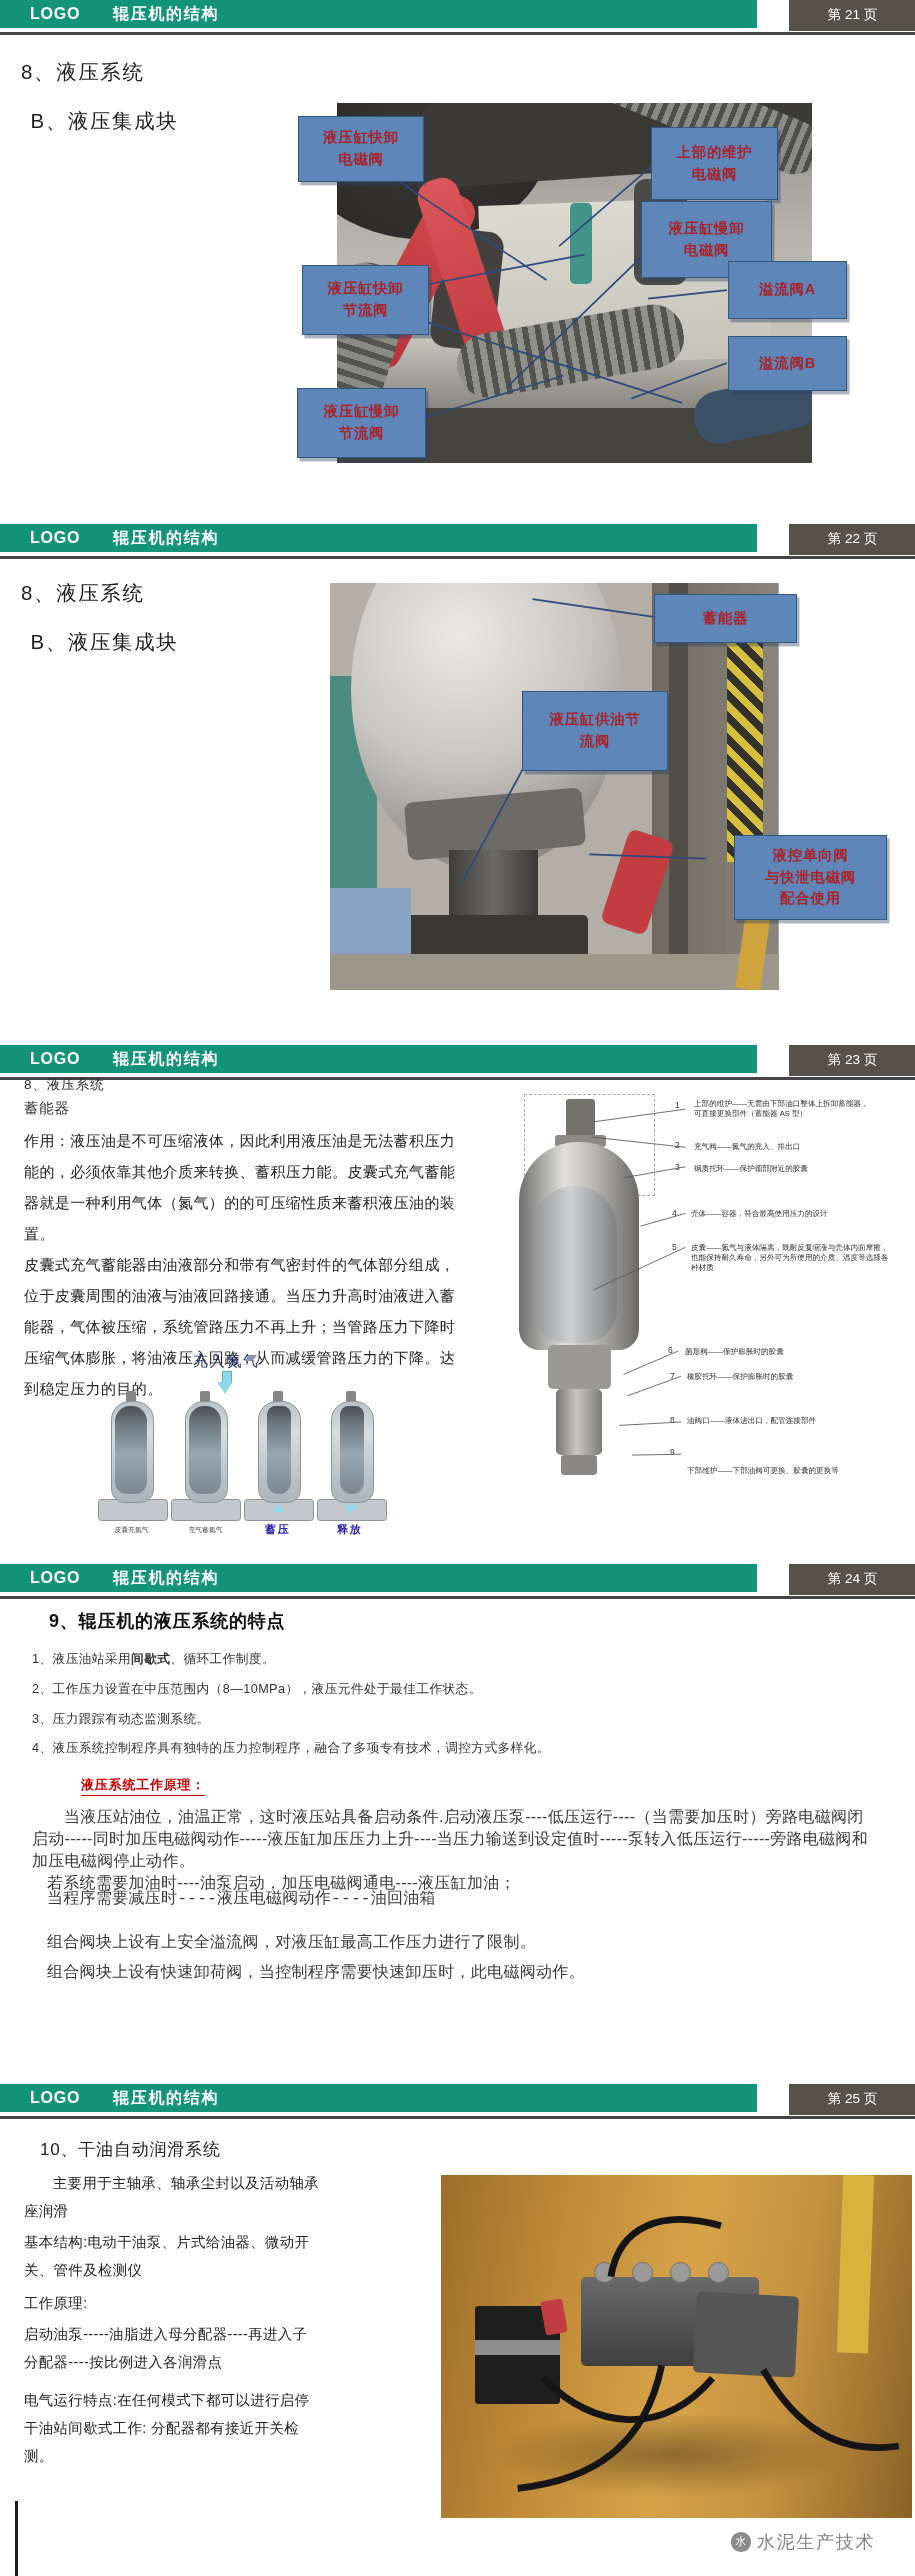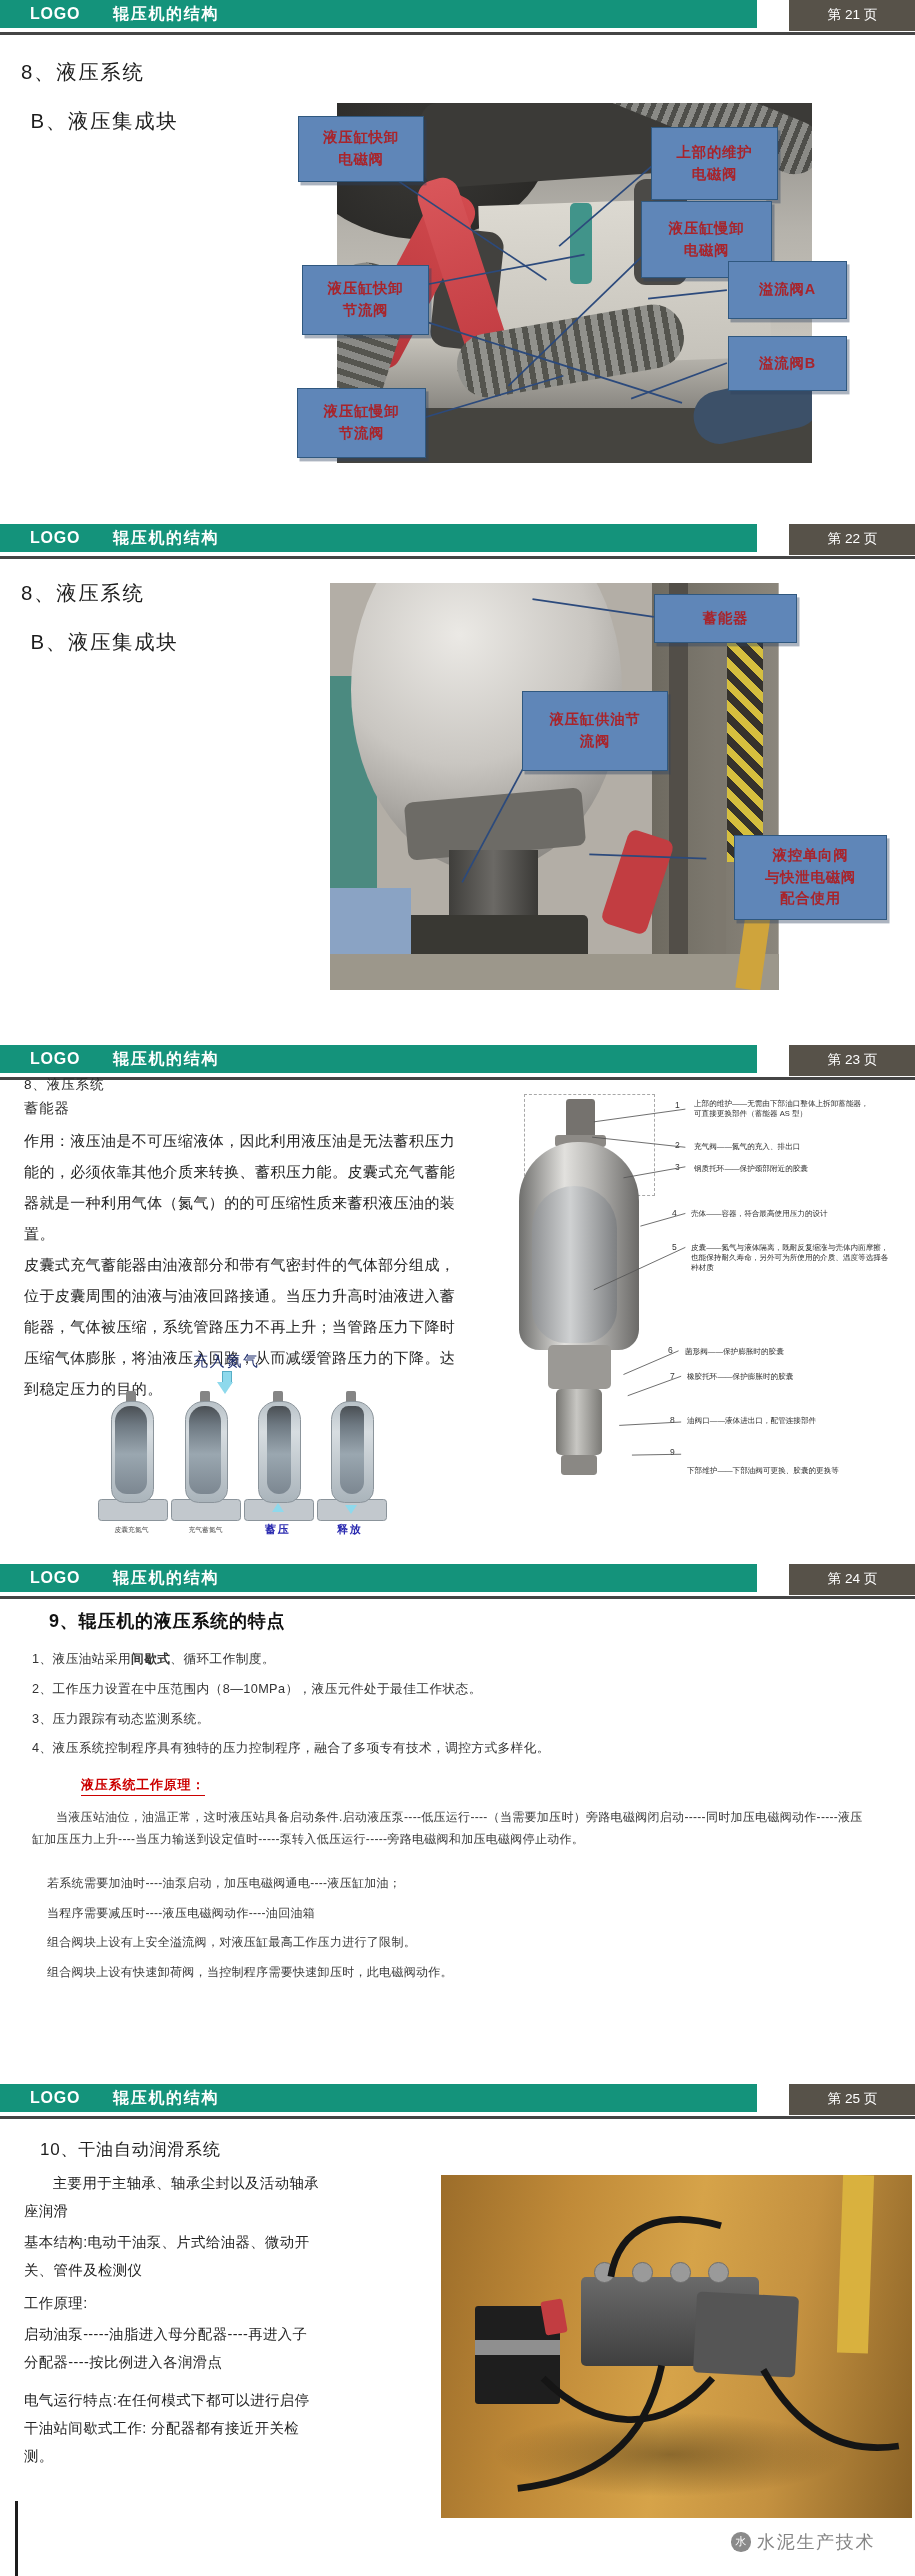--- a/index.html
+++ b/index.html
@@ -76,21 +76,21 @@
   .cyan-ar .st{position:absolute;left:5.1px;top:0;width:7.6px;height:11px;background:#8ed9ec;border:0.8px solid #57aec6;}
   .cyan-ar .tr{position:absolute;left:0;top:11px;width:0;height:0;border-left:8.5px solid transparent;border-right:8.5px solid transparent;border-top:12px solid #8ed9ec;}
   .mini-ar-up{position:absolute;width:0;height:0;border-left:6px solid transparent;border-right:6px solid transparent;border-bottom:9.3px solid #8ed9ec;z-index:3;}
   .mini-ar-dn{position:absolute;width:0;height:0;border-left:6px solid transparent;border-right:6px solid transparent;border-top:9.3px solid #8ed9ec;z-index:3;}
   
   .s23-body{position:absolute;font-size:15px;line-height:31px;color:#242424;white-space:pre-line;letter-spacing:0.4px;}
   
   .s24-title{position:absolute;font-size:18px;font-weight:bold;color:#111;letter-spacing:0.8px;}
   .s24-li{position:absolute;font-size:12.7px;color:#333;letter-spacing:0.4px;}
   .s24-red{position:absolute;font-size:13px;font-weight:bold;color:#cc0000;border-bottom:1.7px solid #cc0000;padding-bottom:0.8px;letter-spacing:0.8px;}
-  .s24-p{position:absolute;font-size:12px;line-height:22px;color:#3a3a3a;letter-spacing:0.3px;}
+  .s24-p{position:absolute;font-size:16px;line-height:22px;color:#3a3a3a;letter-spacing:0.3px;}
   
   .s25-title{position:absolute;font-size:17px;color:#1d1d1d;font-weight:500;letter-spacing:0.8px;}
   .s25-p{position:absolute;font-size:14.4px;line-height:28px;color:#242424;width:297px;letter-spacing:0.4px;}
   .indent2{text-indent:2em;}
   
   .p25{background:linear-gradient(100deg,#9c6d2a 0%,#c08a38 25%,#d6a349 50%,#c49140 72%,#8a6226 100%);}
   .p25-shadow{left:51px;top:237px;width:356px;height:85px;background:radial-gradient(ellipse at center,rgba(30,20,5,.4),rgba(30,20,5,0) 70%);}
   .p25-man1{left:140px;top:102px;width:178px;height:89px;background:linear-gradient(180deg,#6a6a6a,#3f3f3f);border-radius:5.1px;}
   .p25-man2{left:254px;top:119px;width:102px;height:81px;background:#555;border-radius:5.1px;transform:rotate(3deg);}
   .p25-fit{top:87px;width:18.7px;height:18.7px;background:#9a9a9a;border-radius:50%;border:1.7px solid #6e6e6e;}
@@ -307,21 +307,21 @@
     <span>1、液压油站采用</span><b>间歇式</b><span>、循环工作制度。</span>
   </div>
   <div class="s24-li" style="left:32px;top:117px;">2、工作压力设置在中压范围内（8—10MPa），液压元件处于最佳工作状态。</div>
   <div class="s24-li" style="left:32px;top:147px;">3、压力跟踪有动态监测系统。</div>
   <div class="s24-li" style="left:32px;top:176px;">4、液压系统控制程序具有独特的压力控制程序，融合了多项专有技术，调控方式多样化。</div>
 
   <div class="s24-red" style="left:81px;top:212px;">液压系统工作原理：</div>
 
   <div class="s24-p indent2" style="left:32px;top:242px;width:839px;">当液压站油位，油温正常，这时液压站具备启动条件.启动液压泵----低压运行----（当需要加压时）旁路电磁阀闭启动-----同时加压电磁阀动作-----液压缸加压压力上升----当压力输送到设定值时-----泵转入低压运行-----旁路电磁阀和加压电磁阀停止动作。</div>
   <div class="s24-p" style="left:47px;top:308px;width:839px;">若系统需要加油时----油泵启动，加压电磁阀通电----液压缸加油；</div>
-  <div class="s24-p" style="left:47px;top:338px;width:839px;">当程序需要减压时----液压电磁阀动作----油回油箱</div>
+  <div class="s24-p" style="left:47px;top:324px;width:839px;font-family:Liberation Mono, monospace;">当程序需要减压时----液压电磁阀动作----油回油箱</div>
   <div class="s24-p" style="left:47px;top:367px;width:839px;">组合阀块上设有上安全溢流阀，对液压缸最高工作压力进行了限制。</div>
   <div class="s24-p" style="left:47px;top:397px;width:839px;">组合阀块上设有快速卸荷阀，当控制程序需要快速卸压时，此电磁阀动作。</div>
 </div>
 
 <div class="slide" style="top:2084px;height:492px;">
   <div class="hdr-bar"></div>
   <span class="hdr-logo">LOGO</span>
   <span class="hdr-title">辊压机的结构</span>
   <div class="hdr-page">第 25 页</div>
   <div class="hdr-line"></div>

